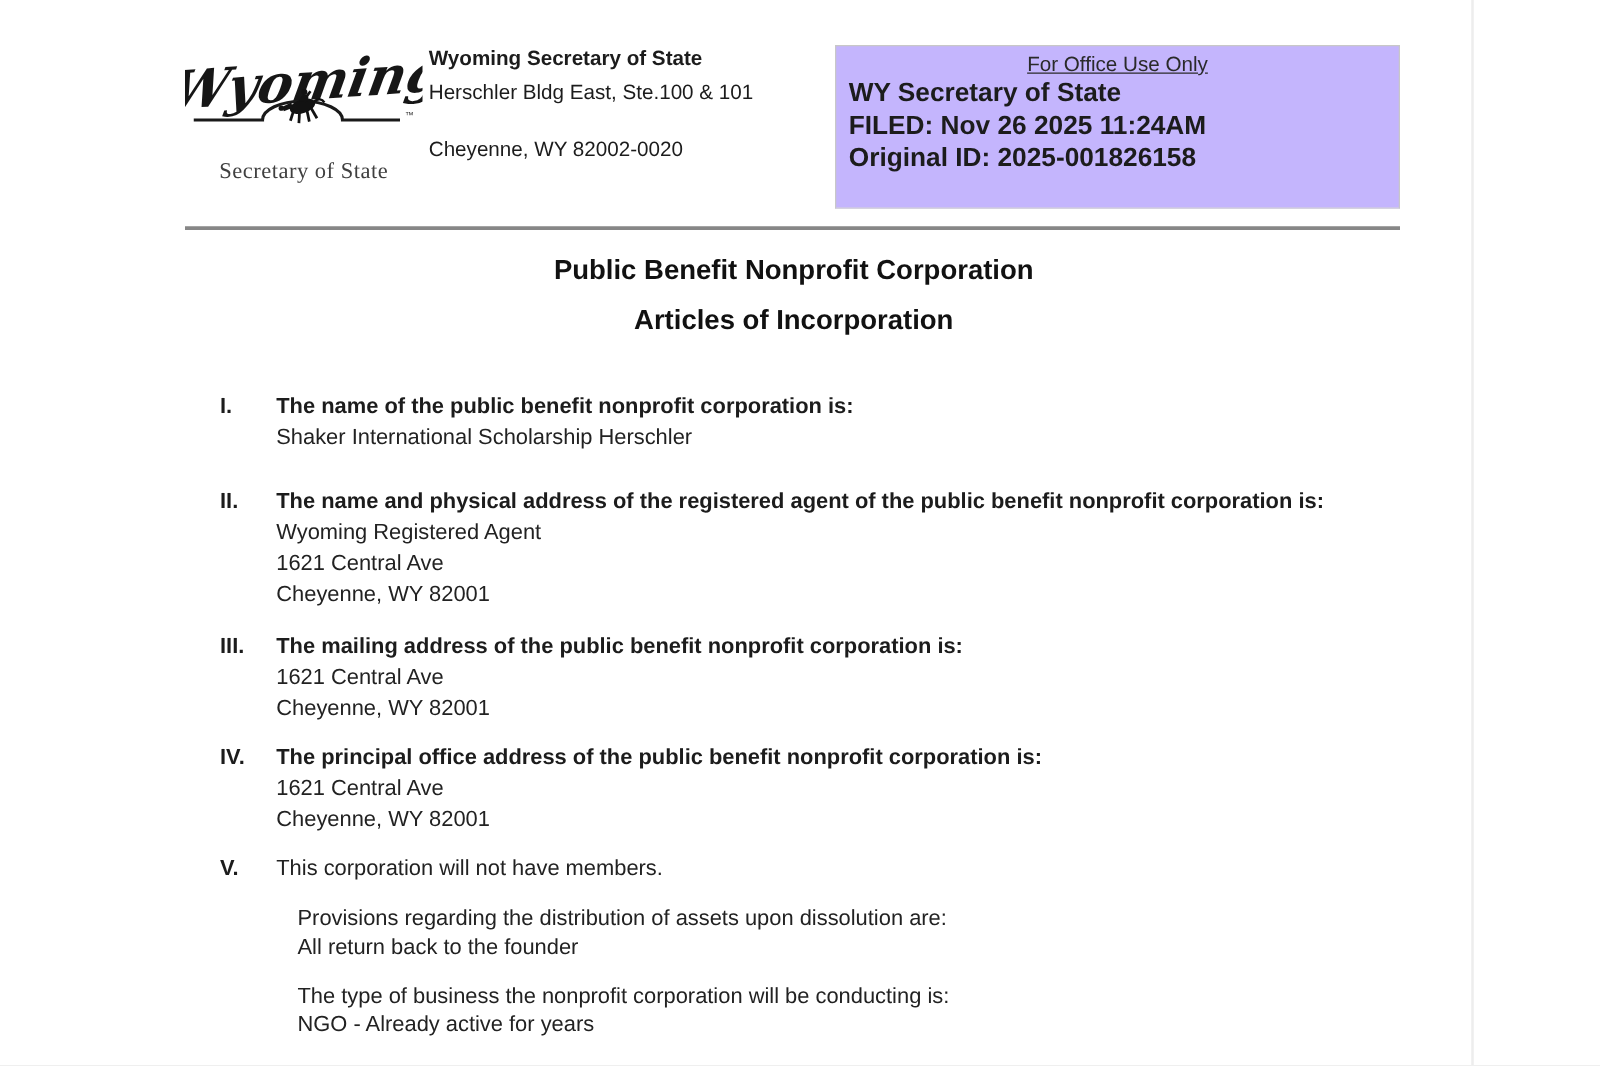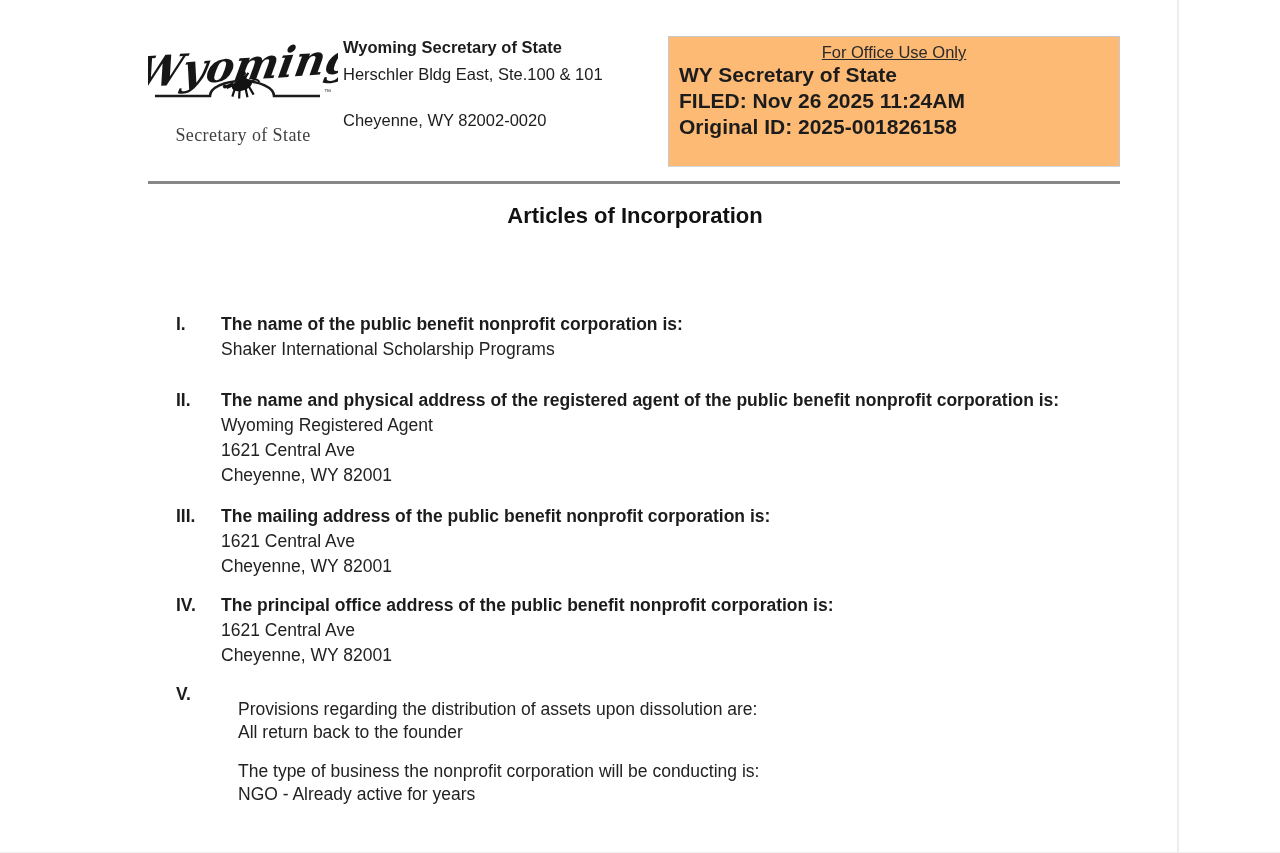--- a/index.html
+++ b/index.html
@@ -31,21 +31,21 @@
   .center-header .hdr-title { font-size: 16.5px; font-weight: bold; line-height: 18px; }
   .center-header .hdr-line1 { font-size: 16.5px; line-height: 18px; margin-top: 9px; }
   .center-header .hdr-line2 { font-size: 16.5px; line-height: 18px; margin-top: 28px; }
   .center-header .hdr-line3 { font-size: 16.5px; line-height: 18px; margin-top: 3px; }
 
   .office-box {
     left: 668px; top: 36px; width: 452px; height: 131px;
     border: 1px solid #c8c8c8;
     border-bottom-color: #d6d6d6;
     padding: 5px 10px;
-    background: #fdba74;
+    background: #c4b5fd;
   }
   .office-box .ob-title {
     text-align: center;
     font-size: 16.5px;
     text-decoration: underline;
     line-height: 20px;
     color: #2a2a2a;
   }
   .office-box .ob-line { font-weight: bold; font-size: 21px; line-height: 26px; }
   .office-box .ob-line:first-of-type { margin-top: 3px; }
@@ -113,28 +113,29 @@
 <div class="abs office-box">
   <div class="ob-title">For Office Use Only</div>
   <div class="ob-line">WY Secretary of State</div>
   <div class="ob-line">FILED: Nov 26 2025 11:24AM</div>
   <div class="ob-line">Original ID: 2025-001826158</div>
 </div>
 
 <div class="abs header-rule"></div>
 
 <div class="abs doc-title">
+  <div class="t-line">Public Benefit Nonprofit Corporation</div>
   <div class="t-line">Articles of Incorporation</div>
 </div>
 
 <div class="abs section sec-1">
   <div class="sec-num">I.</div>
   <div class="sec-body">
     <div class="sec-heading">The name of the public benefit nonprofit corporation is:</div>
-    <div class="sec-line">Shaker International Scholarship Programs</div>
+    <div class="sec-line">Shaker International Scholarship Herschler</div>
   </div>
 </div>
 
 <div class="abs section sec-2">
   <div class="sec-num">II.</div>
   <div class="sec-body">
     <div class="sec-heading">The name and physical address of the registered agent of the public benefit nonprofit corporation is:</div>
     <div class="sec-line">Wyoming Registered Agent</div>
     <div class="sec-line">1621 Central Ave</div>
     <div class="sec-line">Cheyenne, WY 82001</div>
@@ -155,20 +156,21 @@
   <div class="sec-body">
     <div class="sec-heading">The principal office address of the public benefit nonprofit corporation is:</div>
     <div class="sec-line">1621 Central Ave</div>
     <div class="sec-line">Cheyenne, WY 82001</div>
   </div>
 </div>
 
 <div class="abs section sec-5">
   <div class="sec-num">V.</div>
   <div class="sec-body">
+    <div class="sec-text">This corporation will not have members.</div>
     <div class="sec-para">
       <div class="sec-line">Provisions regarding the distribution of assets upon dissolution are:</div>
       <div class="sec-line">All return back to the founder</div>
     </div>
     <div class="sec-para">
       <div class="sec-line">The type of business the nonprofit corporation will be conducting is:</div>
       <div class="sec-line">NGO - Already active for years</div>
     </div>
   </div>
 </div>

